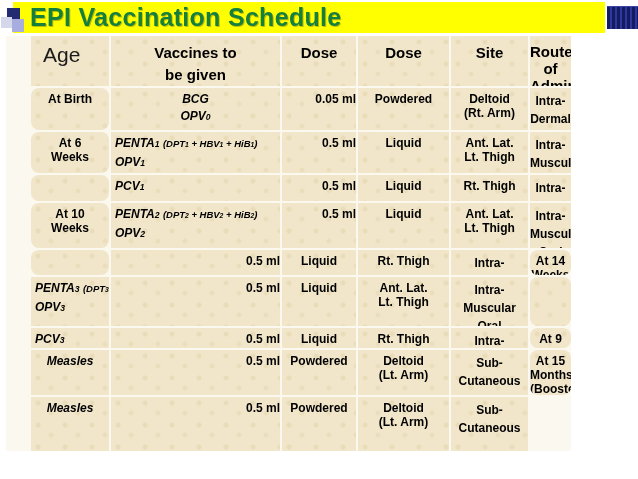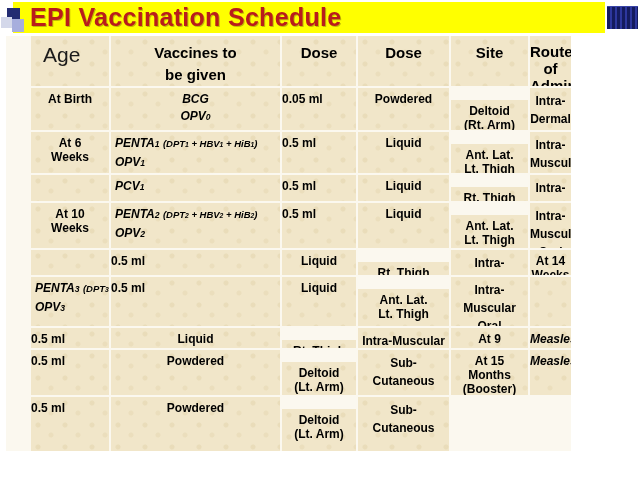--- a/index.html
+++ b/index.html
@@ -12,21 +12,21 @@
   }
 
   
   .banner {
     position:absolute; left:13px; top:2px; width:592px; height:31px;
     background:#ffff00;
     display:flex; align-items:center;
   }
   .banner .title {
     padding-left:17px;
-    font-size:25px; font-weight:700; color:#b91c1c; letter-spacing:0.3px;
+    font-size:25px; font-weight:700; color:#15803d; letter-spacing:0.3px;
     text-shadow:1px 1px 0 rgba(120,110,0,0.45);
     white-space:nowrap;
   }
 
   
   .sq { position:absolute; }
   .sq-navy  { left:7px;  top:8px;  width:13px; height:13px; background:#232c72; }
   .sq-light { left:1px;  top:17px; width:11px; height:11px; background:#d4d8ea; }
   .sq-mid   { left:12px; top:19px; width:12px; height:13px; background:#a7aedd; }
 
@@ -58,24 +58,24 @@
     color:#000; overflow:hidden;
   }
 
   
   .h-cell { font-weight:700; font-size:15px; text-align:center; padding-top:6px; white-space:pre-line; line-height:22px; }
   .h-age  { font-weight:400; font-size:21px; text-align:left; padding-left:12px; padding-top:8px; color:#1b1b1b; }
   .h-route { line-height:17px; padding-top:7px; }
 
   
   .b { font-weight:700; font-size:12px; padding-top:4px; white-space:pre-line; }
-  .age   { text-align:center; line-height:14px; }
-  .dose  { text-align:left; }
+  .age   { text-align:center; line-height:14px;border-radius:8px; }
+  .dose  { text-align:right; }
   .form  { text-align:center; }
-  .site  { text-align:center; line-height:14px;margin-top:12px; }
+  .site  { text-align:center; line-height:14px; }
   .route { text-align:center; line-height:18px; }
   .vaccines.ac { text-align:center; }
   .vaccines.al { text-align:left; padding-left:4px; }
   .vline { line-height:14px; margin-bottom:3px; white-space:nowrap;font-style:italic; }
   .sb { font-size:0.72em; }   
   .nt { font-size:0.79em; }   
 </style>
 </head>
 <body>
 
@@ -141,20 +141,21 @@
       <div class="cell b age">At 14
 Weeks</div>
       <div class="cell b vaccines al"><div class="vline">PENTA<span class="sb">3</span> <span class="nt">(DPT<span class="sb">3</span> + HBV<span class="sb">3</span> + HiB<span class="sb">3</span>)</span></div><div class="vline">OPV<span class="sb">3</span></div></div>
       <div class="cell b dose">0.5 ml</div>
       <div class="cell b form">Liquid</div>
       <div class="cell b site">Ant. Lat.
 Lt. Thigh</div>
       <div class="cell b route">Intra-Muscular
 Oral</div>
       <div class="cell b age"></div>
+      <div class="cell b vaccines al"><div class="vline">PCV<span class="sb">3</span></div></div>
       <div class="cell b dose">0.5 ml</div>
       <div class="cell b form">Liquid</div>
       <div class="cell b site">Rt. Thigh</div>
       <div class="cell b route">Intra-Muscular</div>
       <div class="cell b age">At 9
 Months</div>
       <div class="cell b vaccines ac"><div class="vline">Measles</div></div>
       <div class="cell b dose">0.5 ml</div>
       <div class="cell b form">Powdered</div>
       <div class="cell b site">Deltoid

